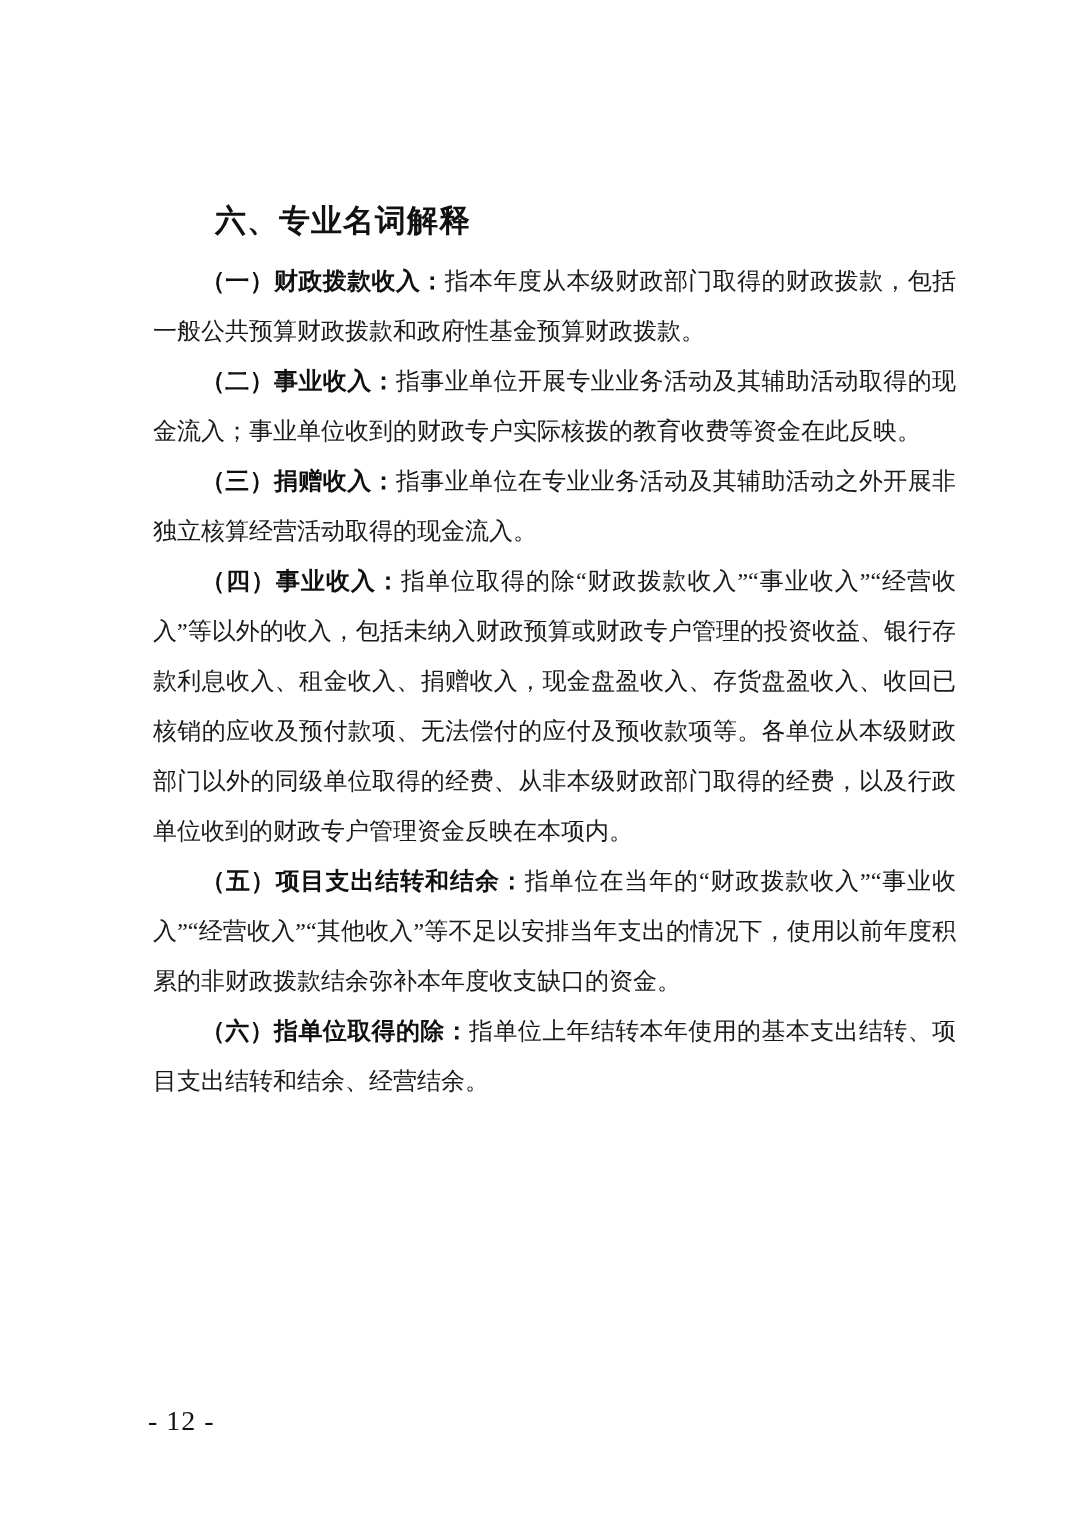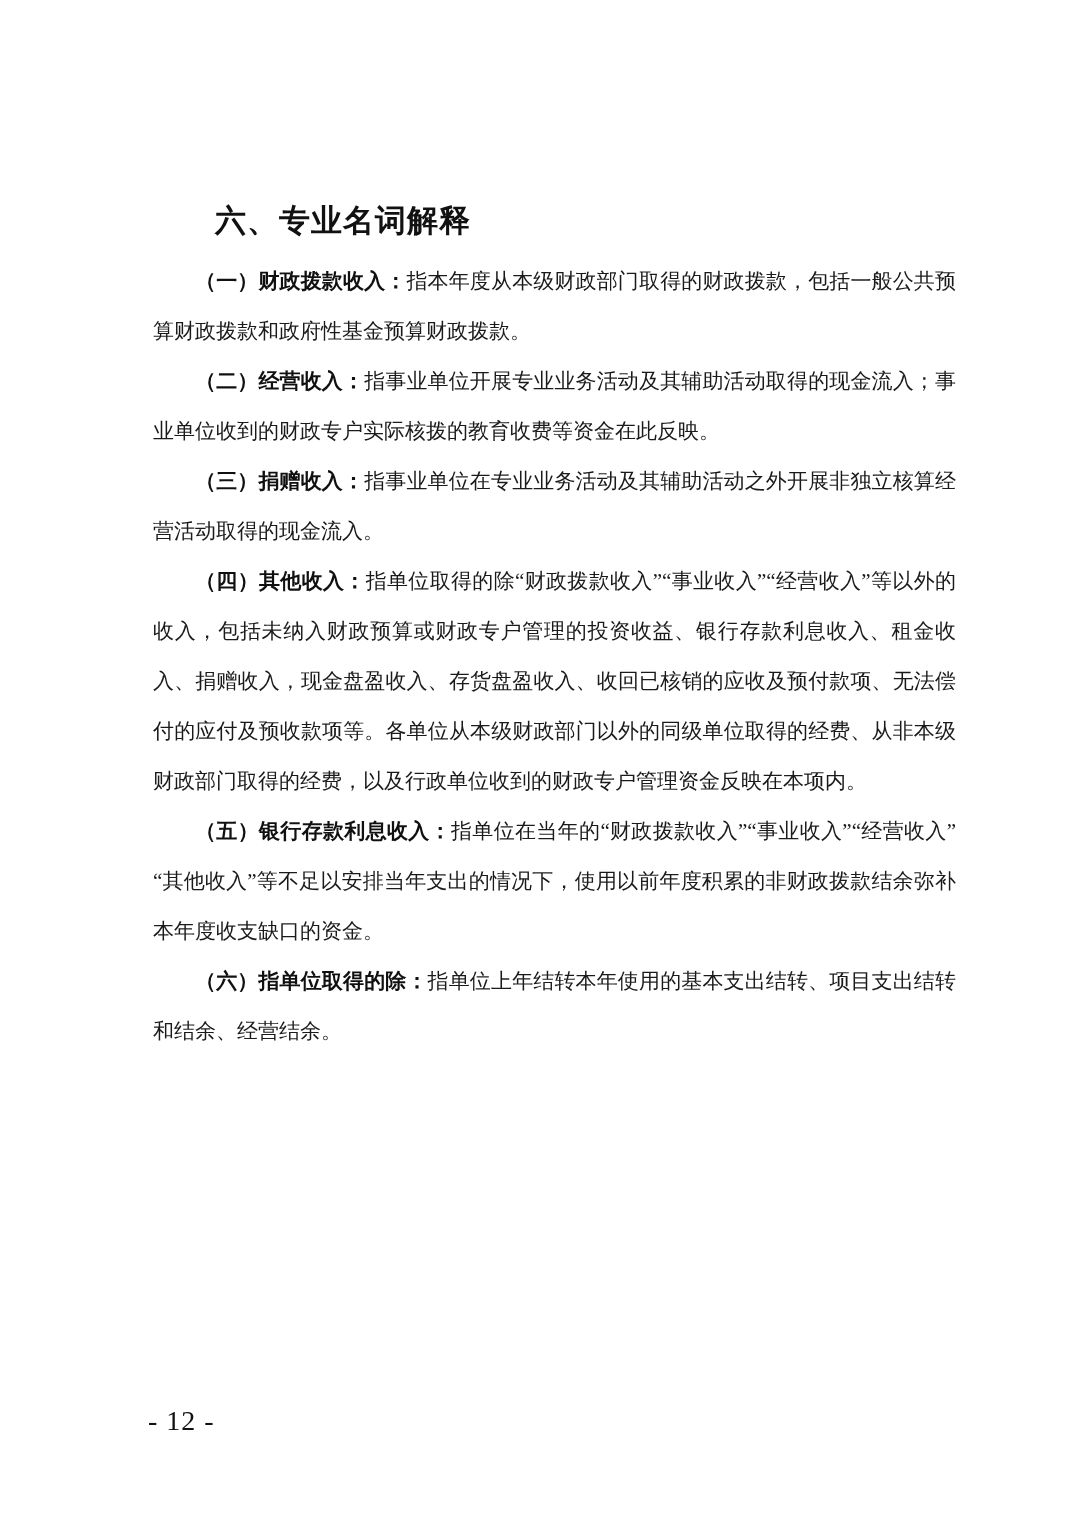--- a/index.html
+++ b/index.html
@@ -28,21 +28,21 @@
     font-weight: 700;
     font-size: 31px;
     line-height: 50px;
     color: #111111;
     margin: 0 0 10px 0;
     text-indent: 2em;
     letter-spacing: 1px;
   }
   .para {
     margin: 0;
-    font-size: 21px;
+    font-size: 24px;
     line-height: 50px;
     text-indent: 2em;
     text-align: justify;
     text-justify: inter-character;
     text-align-last: left;
     color: #1a1a1a;
     word-break: break-all;
   }
   .term {
     font-weight: 700;
@@ -64,27 +64,27 @@
 
 <div class="doc-page">
   <div class="content">
 
     <h1 class="section-heading">六、专业名词解释</h1>
 
     <div>
 
       <p class="para"><span class="term">（一）财政拨款收入：</span><span>指本年度从本级财政部门取得的财政拨款，包括一般公共预算财政拨款和政府性基金预算财政拨款。</span></p>
 
-      <p class="para"><span class="term">（二）经营收入：</span><span>指事业单位开展专业业务活动及其辅助活动取得的现金流入；事业单位收到的财政专户实际核拨的教育收费等资金在此反映。</span></p>
+      <p class="para"><span class="term">（二）事业收入：</span><span>指事业单位开展专业业务活动及其辅助活动取得的现金流入；事业单位收到的财政专户实际核拨的教育收费等资金在此反映。</span></p>
 
       <p class="para"><span class="term">（三）捐赠收入：</span><span>指事业单位在专业业务活动及其辅助活动之外开展非独立核算经营活动取得的现金流入。</span></p>
 
-      <p class="para"><span class="term">（四）其他收入：</span><span>指单位取得的除“财政拨款收入”“事业收入”“经营收入”等以外的收入，包括未纳入财政预算或财政专户管理的投资收益、银行存款利息收入、租金收入、捐赠收入，现金盘盈收入、存货盘盈收入、收回已核销的应收及预付款项、无法偿付的应付及预收款项等。各单位从本级财政部门以外的同级单位取得的经费、从非本级财政部门取得的经费，以及行政单位收到的财政专户管理资金反映在本项内。</span></p>
+      <p class="para"><span class="term">（四）事业收入：</span><span>指单位取得的除“财政拨款收入”“事业收入”“经营收入”等以外的收入，包括未纳入财政预算或财政专户管理的投资收益、银行存款利息收入、租金收入、捐赠收入，现金盘盈收入、存货盘盈收入、收回已核销的应收及预付款项、无法偿付的应付及预收款项等。各单位从本级财政部门以外的同级单位取得的经费、从非本级财政部门取得的经费，以及行政单位收到的财政专户管理资金反映在本项内。</span></p>
 
-      <p class="para"><span class="term">（五）银行存款利息收入：</span><span>指单位在当年的“财政拨款收入”“事业收入”“经营收入”“其他收入”等不足以安排当年支出的情况下，使用以前年度积累的非财政拨款结余弥补本年度收支缺口的资金。</span></p>
+      <p class="para"><span class="term">（五）项目支出结转和结余：</span><span>指单位在当年的“财政拨款收入”“事业收入”“经营收入”“其他收入”等不足以安排当年支出的情况下，使用以前年度积累的非财政拨款结余弥补本年度收支缺口的资金。</span></p>
 
       <p class="para"><span class="term">（六）指单位取得的除：</span><span>指单位上年结转本年使用的基本支出结转、项目支出结转和结余、经营结余。</span></p>
 
     </div>
   </div>
 
   <div class="page-number">- 12 -</div>
 </div>
 
 </body></html>

